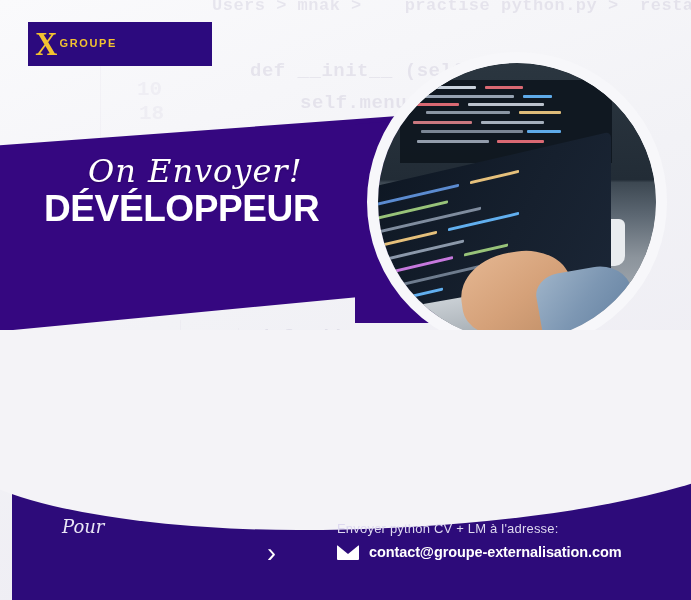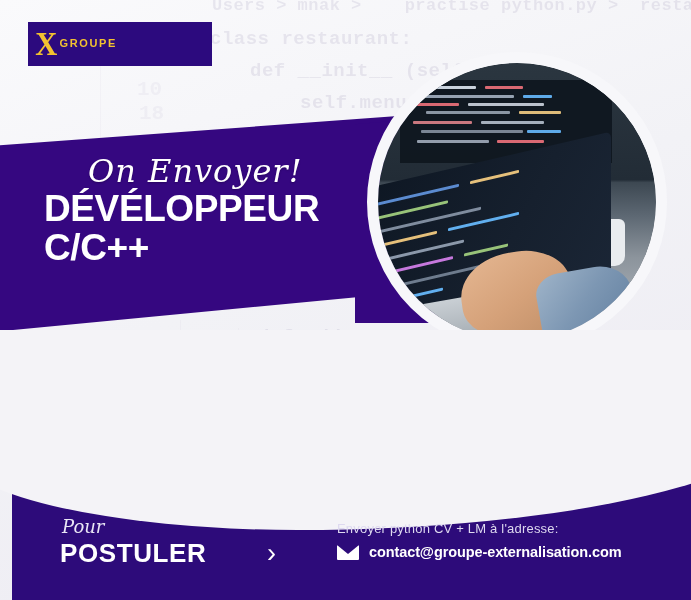--- a/index.html
+++ b/index.html
@@ -222,21 +222,20 @@
     font-size:14.5px; font-weight:700; color:#ffffff; letter-spacing:-.1px;
   }
 </style>
 </head>
 <body>
 
 <div id="poster">
 
   <div class="code-bg">
     <div class="code-line" style="left:212px; top:-4px; font-size:17px;">Users &gt; mnak &gt;    practise python.py &gt;  restaurant &gt;</div>
-    <div class="code-line" style="left:210px; top:28px; font-size:19px;">class restaurant:</div>
     <div class="code-line" style="left:250px; top:60px; font-size:19px;">def __init__ (self)</div>
     <div class="code-line" style="left:300px; top:92px; font-size:19px;">self.menu</div>
     <div class="code-line" style="left:258px; top:326px; font-size:19px;">def add_custo</div>
     <div class="code-line" style="left:258px; top:348px; font-size:19px;">def add_cu</div>
     <div class="code-line" style="left:250px; top:370px; font-size:17px;">def add_restaurant()</div>
     <div class="code-line" style="left:258px; top:392px; font-size:19px;">def add_cu</div>
     <div class="code-line" style="left:268px; top:424px; font-size:19px;">def add_restaurant()</div>
     <div class="code-line" style="left:430px; top:352px; font-size:17px;">("number_customers") : table</div>
 
     <div class="gutter" style="left:130px; top:330px; font-size:21px;">10</div>
@@ -303,30 +302,28 @@
   <div class="logo">
     <span class="logo-x">X</span>
     <span class="logo-words">
       <span class="logo-groupe">GROUPE</span>
     </span>
   </div>
 
   <div class="banner-text">
     <div class="script">On Envoyer!</div>
     <div class="job-title">DÉVÉLOPPEUR</div>
-    <div class="job-title-2">C/C++</div>
   </div>
 
   <div class="footer">
     <div class="footer-mask"></div>
     <div class="footer-inner">
 
       <div class="apply-block">
         <div class="apply-pour">Pour</div>
-        <div class="apply-word">POSTULER</div>
       </div>
 
       <div class="chevron">›</div>
 
       <div class="contact-block">
         <div class="contact-label">Envoyer python CV + LM à l'adresse:</div>
         <div class="contact-row">
           <span class="env-icon">
             <span class="body"></span>
               <span class="flap"></span>

